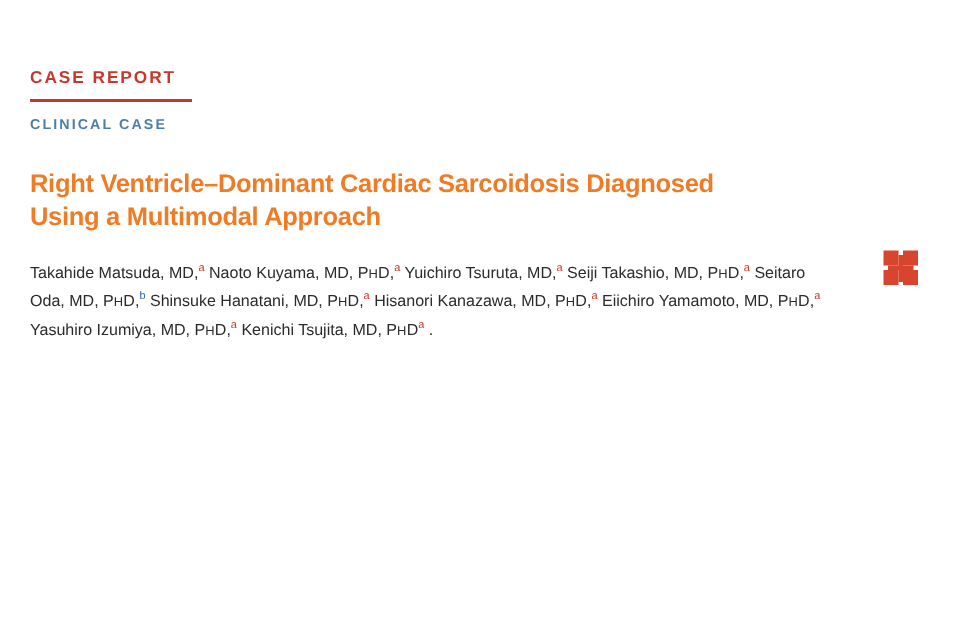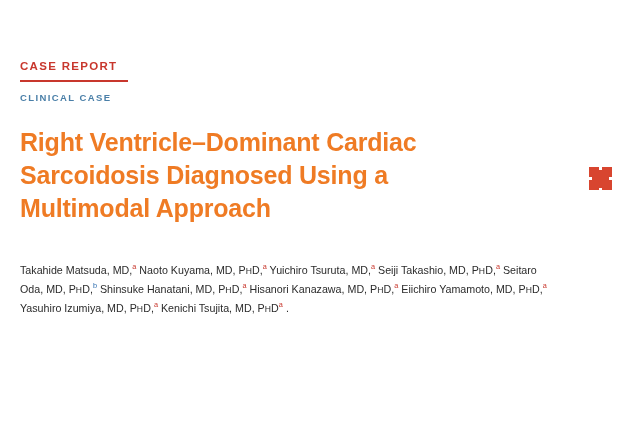--- a/index.html
+++ b/index.html
@@ -17,21 +17,21 @@
   .page {
     position: absolute;
     left: 0; top: 0;
     width: 640px;
     height: 427px;
     background: #ffffff;
   }
   .content {
     position: absolute;
     left: 20px;
-    top: 60px;
+    top: 46px;
     width: 540px;
   }
   .kicker {
     color: #c8372d;
     font-size: 11.5px;
     font-weight: bold;
     letter-spacing: 1.3px;
     text-transform: uppercase;
     padding-bottom: 8px;
   }
@@ -43,29 +43,29 @@
   .subkicker {
     color: #4a7fa8;
     font-size: 9.5px;
     font-weight: bold;
     letter-spacing: 1.4px;
     text-transform: uppercase;
     margin-top: 10px;
   }
   .title {
     color: #ef7b24;
-    font-size: 25px;
+    font-size: 17px;
     line-height: 1.32;
     font-weight: bold;
     margin-top: 23px;
     letter-spacing: -0.2px;
     max-width: 480px;
   }
   .authors {
-    margin-top: 36px;
+    margin-top: 16px;
     color: #2b2b2b;
     font-size: 10.7px;
     line-height: 1.78;
     max-width: 530px;
   }
   .authors .sc {
     font-size: 8.6px;
     letter-spacing: 0.2px;
   }
   .authors sup {

